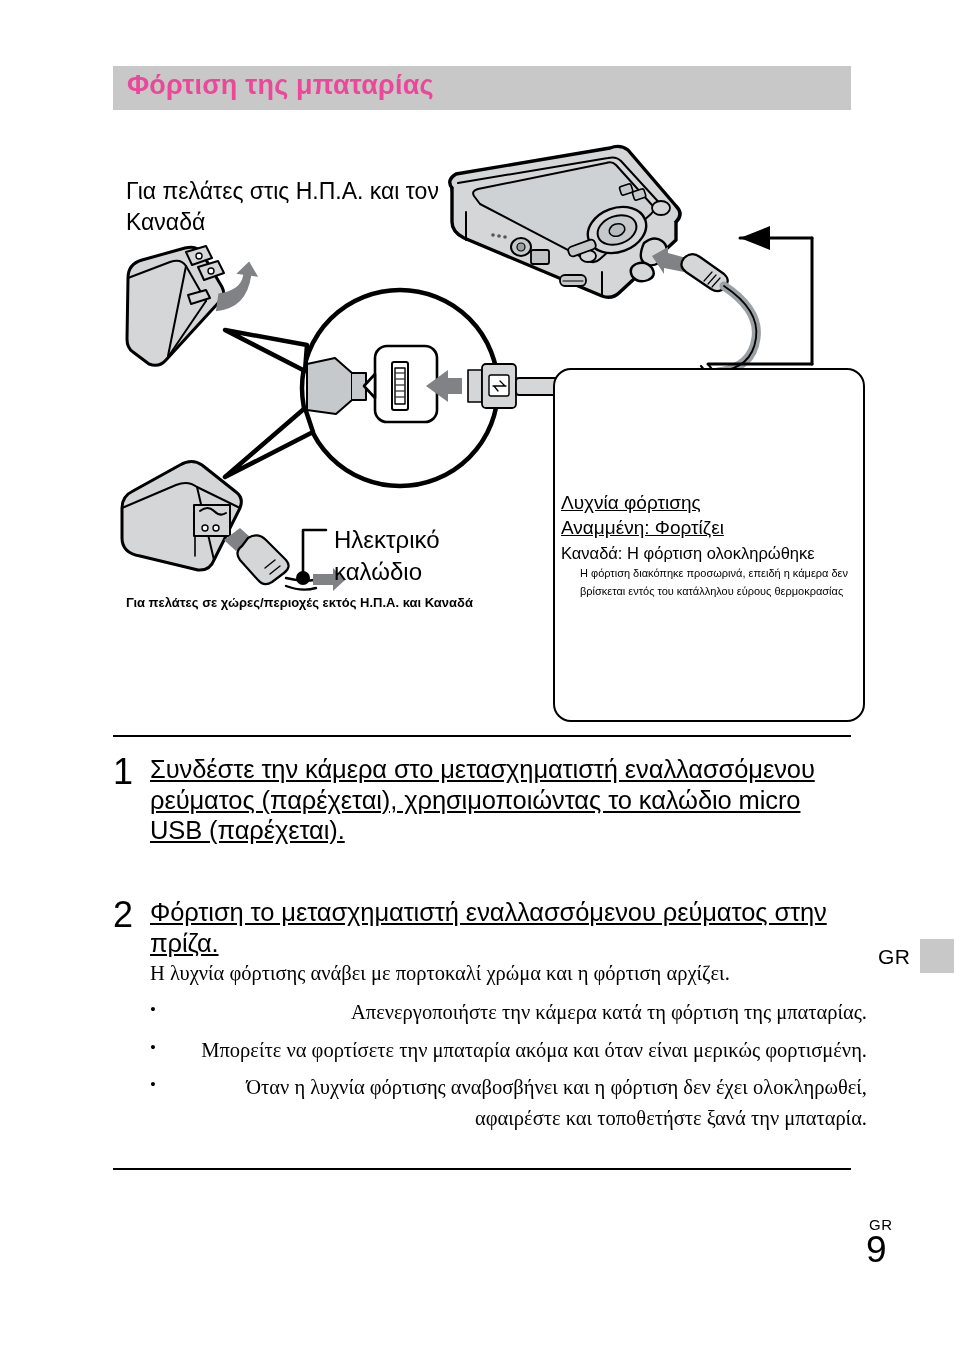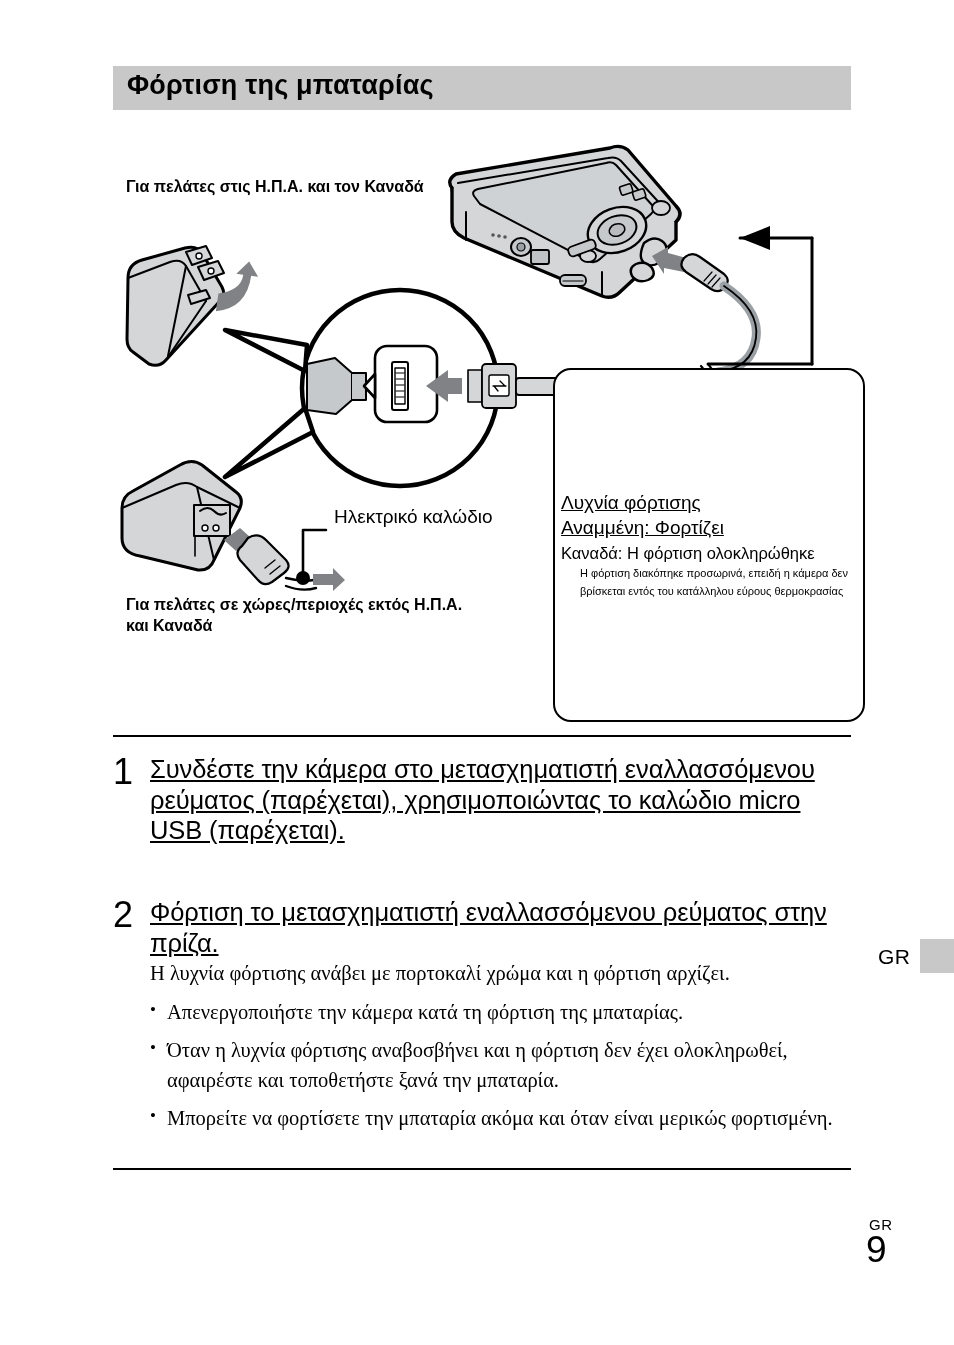--- a/index.html
+++ b/index.html
@@ -29,58 +29,58 @@
     height: 44px;
     background: #c8c8c8;
   }
   .header-title {
     position: absolute;
     left: 127px;
     top: 70px;
     font-size: 27px;
     font-weight: bold;
     letter-spacing: 0.2px;
-    color: #000000;
+    color: #ec4899;
     white-space: nowrap;
   }
 
   
   .illus {
     position: absolute;
     left: 0;
     top: 0;
     width: 954px;
     height: 740px;
   }
   .illus svg { display: block; }
 
   .label-usa {
     position: absolute;
     left: 126px;
     top: 176px;
     width: 330px;
-    font-size: 16px;
-    font-weight: bold;
+    font-size: 23px;
+    font-weight: normal;
     line-height: 1.33;
   }
   .label-nonusa {
     position: absolute;
     left: 126px;
     top: 594px;
     width: 360px;
-    font-size: 16px;
+    font-size: 13px;
     font-weight: bold;
     line-height: 1.33;
   }
   .label-cord {
     position: absolute;
     left: 334px;
-    top: 504px;
+    top: 524px;
     width: 170px;
-    font-size: 19px;
+    font-size: 24px;
     line-height: 1.35;
   }
 
   
   .lamp-box {
     position: absolute;
     left: 553px;
     top: 368px;
     width: 312px;
     height: 354px;
@@ -166,20 +166,21 @@
     line-height: 1.5;
     list-style: none;
     padding: 0;
     margin-left: 0;
   }
   .bullets li {
     position: relative;
     padding-left: 17px;
     margin-top: 7px;
     width: 700px;
+    text-align: right;
   }
   .bullets li::before {
     content: "\2022";
     position: absolute;
     left: 0;
     top: 0;
     font-size: 17px;
   }
 
   
@@ -421,22 +422,22 @@
     </div>
   </div>
 
   <div class="step step2">
     <div class="step-num">2</div>
     <div class="step-body">
       <div class="step-head">Φόρτιση το μετασχηματιστή εναλλασσόμενου ρεύματος στην πρίζα.</div>
       <div class="step-sub">Η λυχνία φόρτισης ανάβει με πορτοκαλί χρώμα και η φόρτιση αρχίζει.</div>
       <ul class="bullets">
         <li>Απενεργοποιήστε την κάμερα κατά τη φόρτιση της μπαταρίας.</li>
+        <li>Μπορείτε να φορτίσετε την μπαταρία ακόμα και όταν είναι μερικώς φορτισμένη.</li>
         <li>Όταν η λυχνία φόρτισης αναβοσβήνει και η φόρτιση δεν έχει ολοκληρωθεί, αφαιρέστε και τοποθετήστε ξανά την μπαταρία.</li>
-        <li>Μπορείτε να φορτίσετε την μπαταρία ακόμα και όταν είναι μερικώς φορτισμένη.</li>
       </ul>
     </div>
   </div>
 
   <div class="rule rule-bottom"></div>
 
   <div class="gr-tab-block"></div>
   <div class="gr-tab-label">GR</div>
 
   <div class="footer-gr">GR</div>

